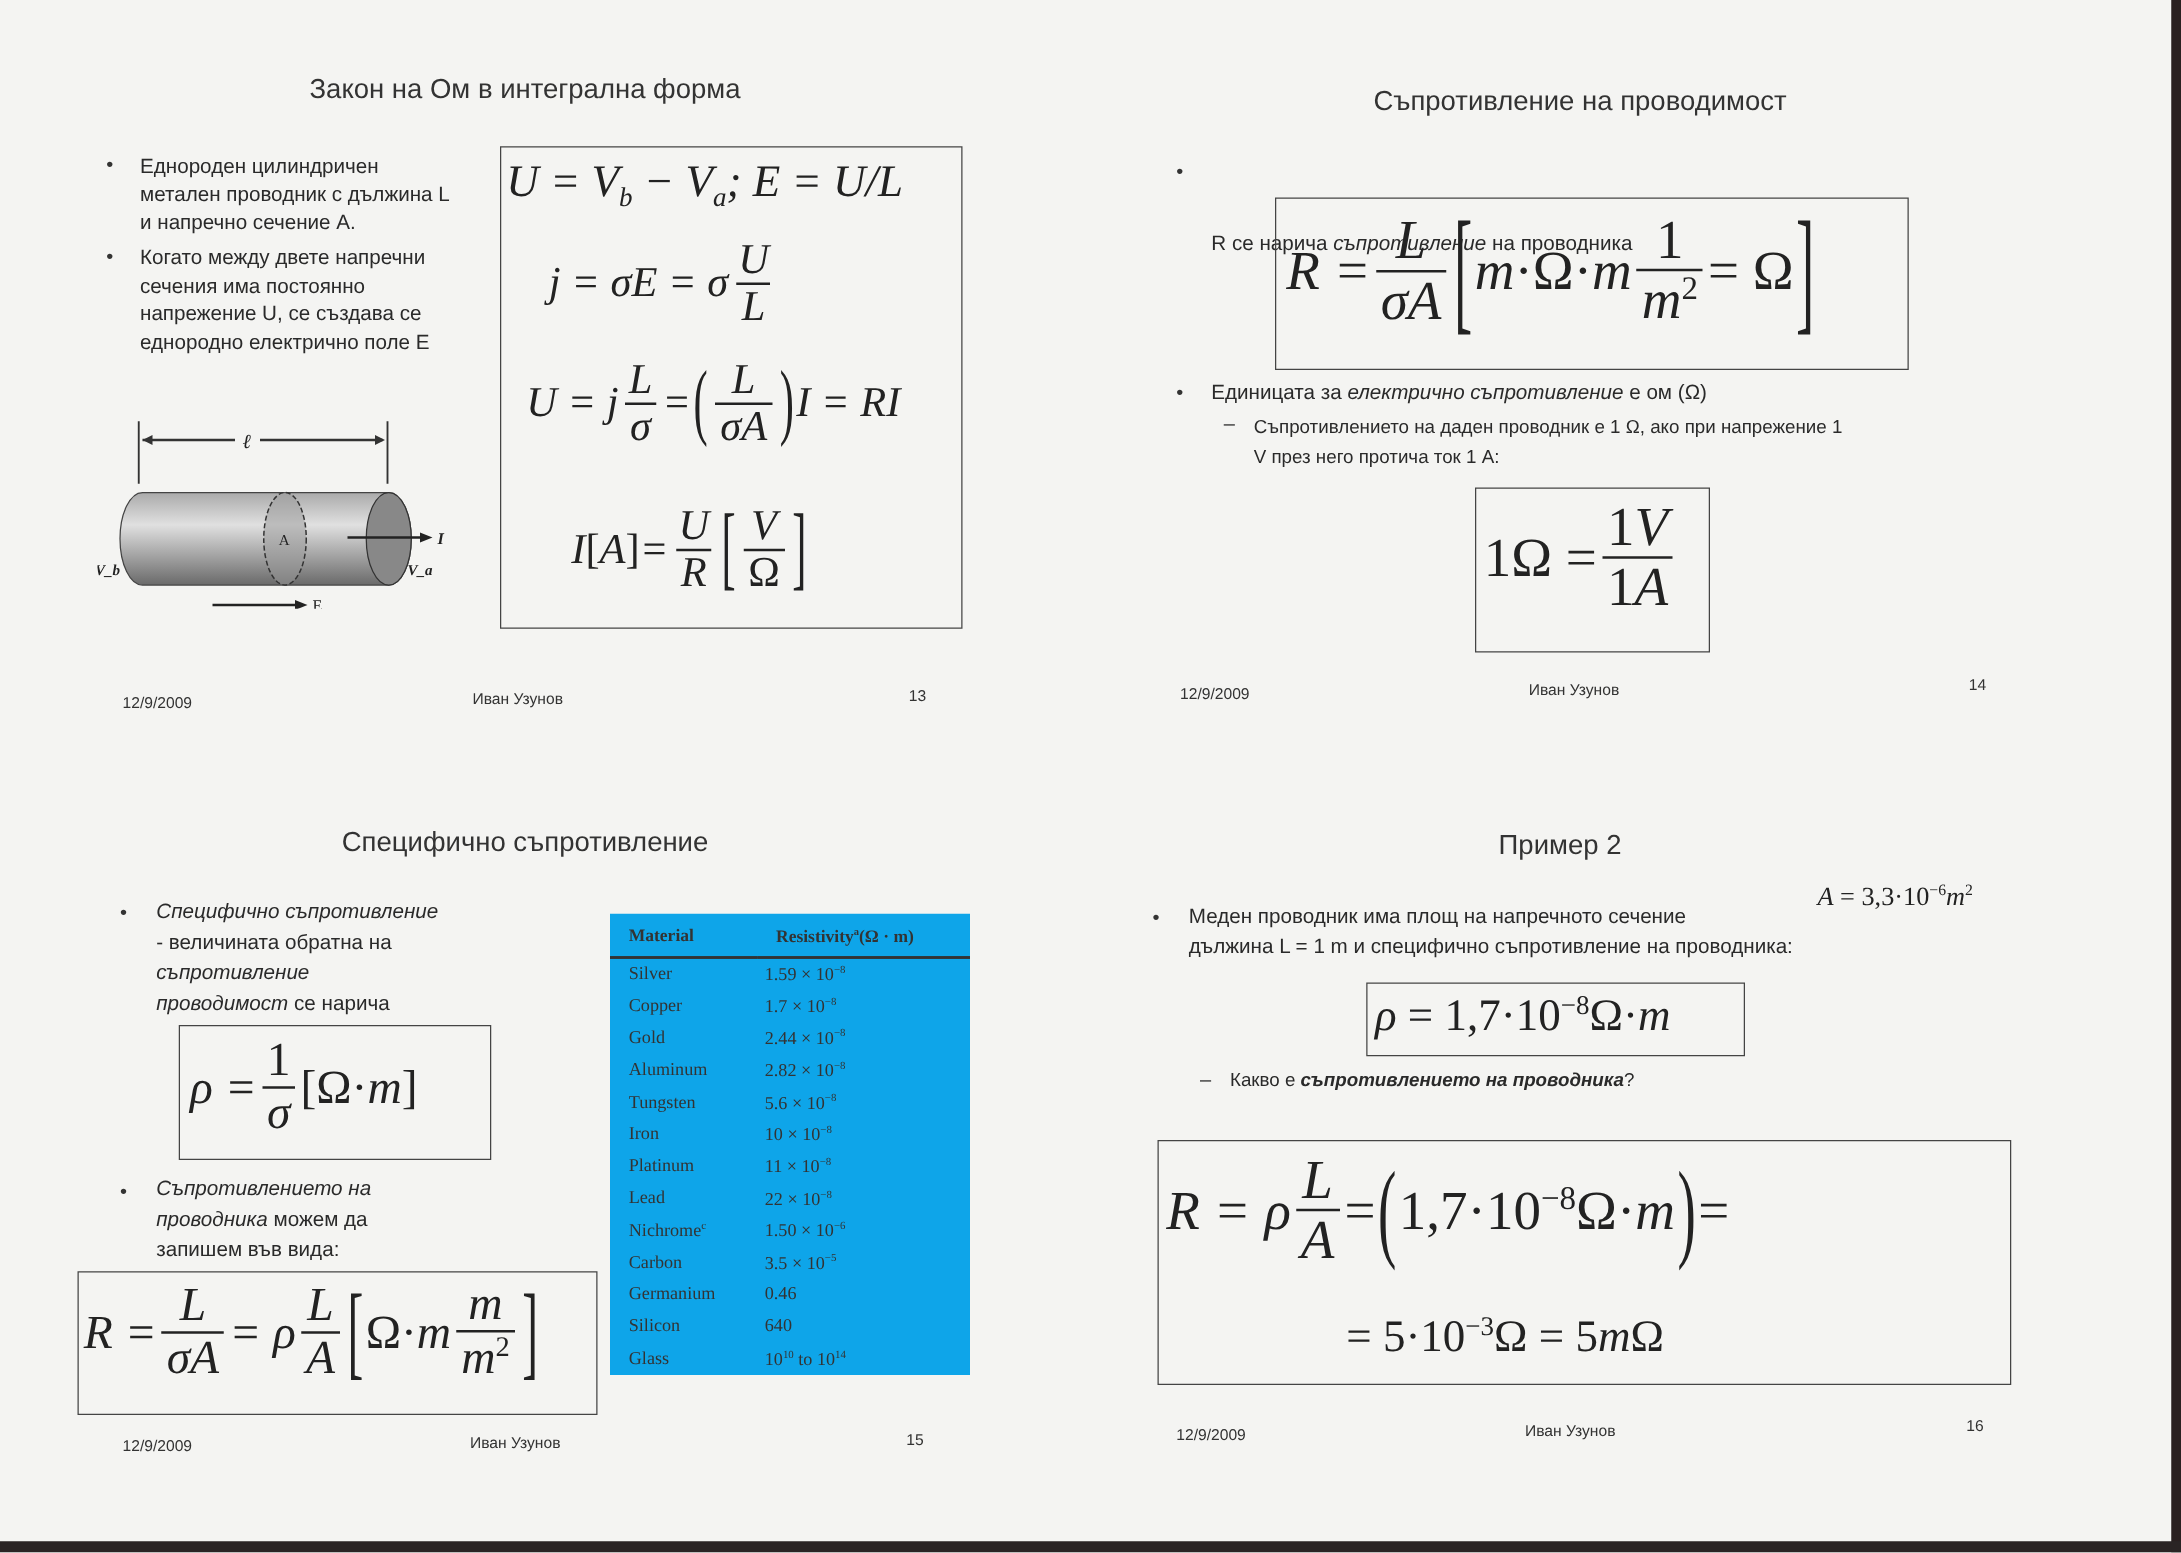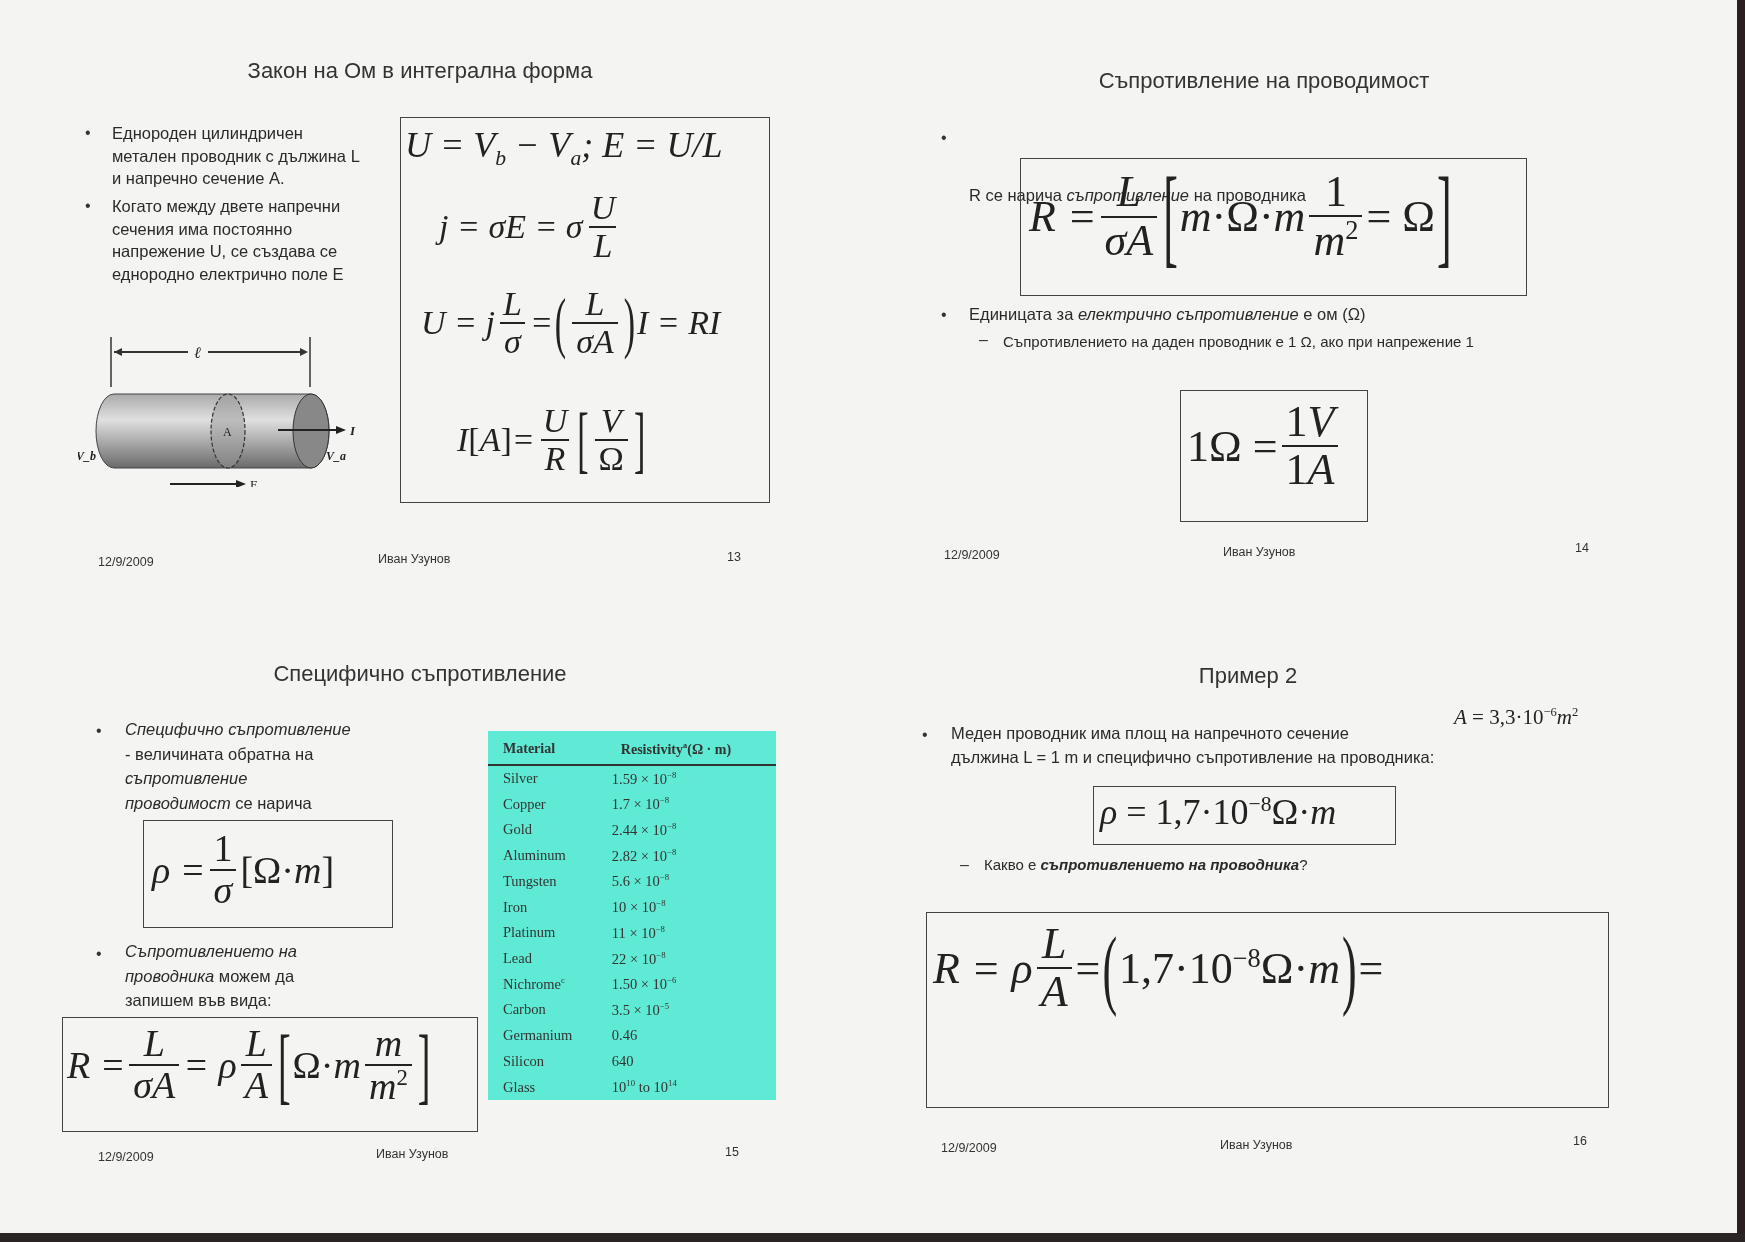--- a/index.html
+++ b/index.html
@@ -13,21 +13,21 @@
   .math { font-family:"Liberation Serif", serif; font-style:italic; color:#222; }
   .rm { font-style:normal; }
   .box { position:absolute; border:1.5px solid #444; background:transparent; }
   .frac { display:inline-flex; flex-direction:column; align-items:center; vertical-align:middle; margin:0 4px; }
   .frac .num { padding:0 4px; line-height:1.05; }
   .frac .den { padding:0 4px; line-height:1.05; border-top:2px solid #222; }
   .line { position:absolute; white-space:nowrap; }
   sup, sub { font-size:60%; }
   .bigbr { display:inline-block; font-style:normal; font-weight:lighter; vertical-align:middle; transform:scaleY(2.2); margin:0 2px; }
   .bigpar { display:inline-block; font-style:normal; vertical-align:middle; transform:scaleY(2.0); margin:0 2px; }
-  table.res { position:absolute; left:488px; top:731px; width:288px; height:369px; border-collapse:collapse; background:#5eead4;
+  table.res { position:absolute; left:488px; top:731px; width:288px; height:369px; border-collapse:collapse; background:#0ea5e9;
      font-family:"Liberation Serif", serif; font-size:14.5px; color:#333; }
   table.res th { text-align:left; font-weight:bold; padding:10px 8px 6px 15px; border-bottom:2px solid #333; font-size:14px; white-space:nowrap; }
   table.res td { padding:0 8px 0 15px; height:24px; white-space:nowrap; }
   table.res td.v { padding-left:6px; }
 </style>
 </head>
 <body>
 
 <div class="scan-edge-right"></div>
 <div class="scan-edge-bottom"></div>
@@ -152,20 +152,21 @@
     </div>
   </div>
 
   <span class="bullet" style="left:941px; top:306px;">•</span>
   <div class="txt" style="left:969px; top:303px; white-space:nowrap;">
     <span>Единицата за </span><i>електрично съпротивление</i><span> е ом (Ω)</span>
   </div>
   <span class="bullet" style="left:979px; top:331px;">–</span>
   <div class="txt" style="left:1003px; top:330px; font-size:15px; line-height:24px; white-space:nowrap;">
     <div>Съпротивлението на даден проводник е 1 Ω, ако при напрежение 1</div>
+    <div>V през него протича ток 1 А:</div>
   </div>
 
   <div class="box" style="left:1180px; top:390px; width:186px; height:130px;">
     <div class="line math" style="left:6px; top:8px; font-size:44px; display:flex; align-items:center;">
       <span class="rm">1Ω =</span>
       <span class="frac">
           <span class="num"><span class="rm">1</span>V</span>
           <span class="den"><span class="rm">1</span>A</span>
         </span>
     </div>
@@ -324,18 +325,19 @@
           <span class="num">L</span>
           <span class="den">A</span>
         </span>
       <span class="rm">=</span>
         <span class="bigpar">(</span>
         <span class="rm">1,7·10<sup>−8</sup>Ω·</span>
         <span>m</span>
         <span class="bigpar">)</span>
       <span class="rm">=</span>
     </div>
+    <div class="line math" style="left:150px; top:135px; font-size:36px;"><span class="rm">= 5·10<sup>−3</sup>Ω = 5</span>m<span class="rm">Ω</span></div>
   </div>
 
   <div class="footer" style="left:941px; top:1141px;">12/9/2009</div>
   <div class="footer" style="left:1220px; top:1138px;">Иван Узунов</div>
   <div class="footer" style="left:1573px; top:1134px;">16</div>
 </div>
 
 </body></html>

